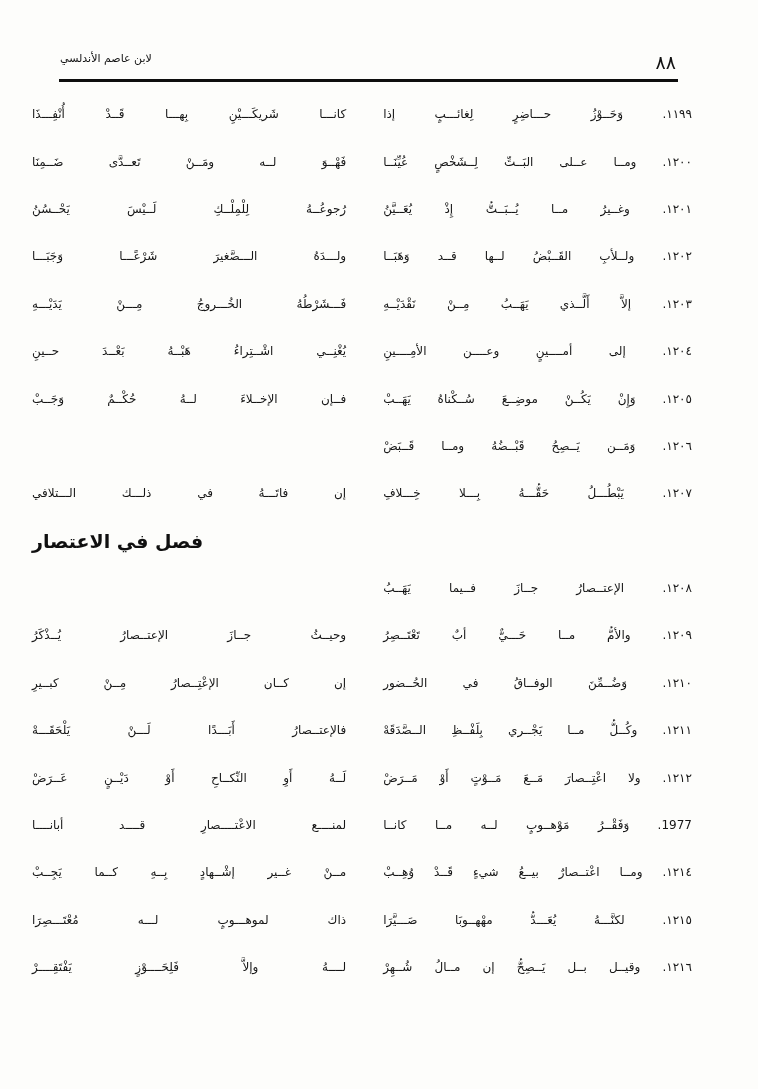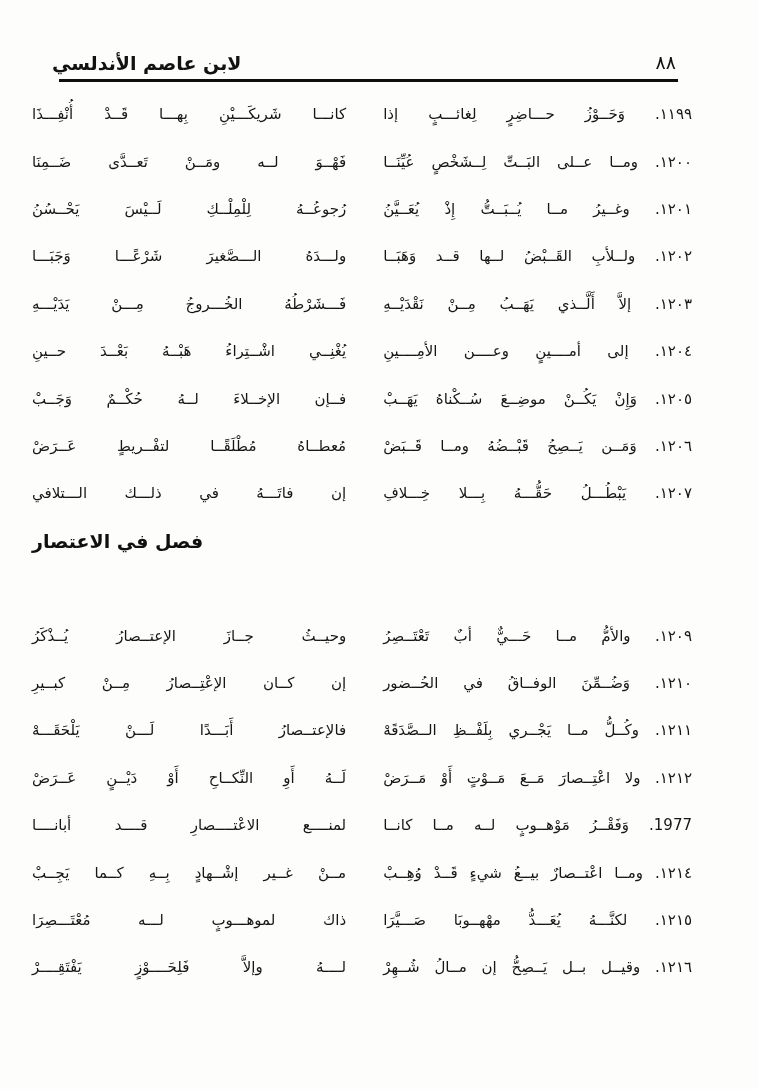--- a/index.html
+++ b/index.html
@@ -13,26 +13,25 @@
     position: relative;
     font-family: "DejaVu Sans", sans-serif;
     color: #161616;
     overflow: hidden;
   }
   
   .page-header { position: absolute; top: 0; left: 0; right: 0; height: 90px; }
   .book-title {
     position: absolute;
     top: 52px;
-    left: 52px;
-    font-size: 19px;
+    left: 60px;
+    font-size: 11px;
     direction: rtl;
     white-space: nowrap;
     color: #121212;
-    font-weight: bold;
   }
   .page-number {
     position: absolute;
     top: 51px;
     right: 82px;
     font-size: 19px;
     letter-spacing: 2px;
     color: #121212;
   }
   .header-rule {
@@ -51,21 +50,21 @@
     right: 66px;
     direction: rtl;
   }
   .verse-row {
     height: 47.4px;
     display: flex;
     justify-content: space-between;
     align-items: center;
   }
   .hemistich {
-    font-size: 15px;
+    font-size: 12px;
     line-height: 1.25;
     direction: rtl;
     text-align: justify;
     text-align-last: justify;
     color: #161616;
   }
   .hemistich.first  { width: 46.8%; margin-left: 16px; }
   .hemistich.second { width: 47.6%; }
   .verse-num { white-space: nowrap; }
   .section-heading {
@@ -118,31 +117,31 @@
     <div class="hemistich second"><span class="verse-text2">يُغْنِــي اشْــتِراءُ هَبْــهُ بَعْــدَ حــينِ</span></div>
   </div>
 
   <div class="verse-row">
     <div class="hemistich first"><span class="verse-num">١٢٠٥.</span> <span class="verse-text">وَإِنْ يَكُــنْ موضِــعَ سُــكْناهُ يَهَــبْ</span></div>
     <div class="hemistich second"><span class="verse-text2">فــإن الإخــلاءَ لــهُ حُكْــمٌ وَجَــبْ</span></div>
   </div>
 
   <div class="verse-row">
     <div class="hemistich first"><span class="verse-num">١٢٠٦.</span> <span class="verse-text">وَمَــن يَــصِحُ قَبْــضُهُ ومــا قَــبَضْ</span></div>
-    <div class="hemistich second"><span class="verse-text2">مُعطــاهُ مُطْلَقًــا لتفْــريطٍ عَــرَضْ</span></div>
   </div>
 
   <div class="verse-row">
     <div class="hemistich first"><span class="verse-num">١٢٠٧.</span> <span class="verse-text">يَبْطُـــلُ حَقُّـــهُ بِـــلا خِـــلافِ</span></div>
     <div class="hemistich second"><span class="verse-text2">إن فاتَـــهُ في ذلـــك الـــتلافي</span></div>
   </div>
 
   <div class="section-heading">فصل في الاعتصار</div>
 
   <div class="verse-row">
+    <div class="hemistich first"><span class="verse-num">١٢٠٨.</span> <span class="verse-text">الإعتــصارُ جــازَ فــيما يَهَــبُ</span></div>
   </div>
 
   <div class="verse-row">
     <div class="hemistich first"><span class="verse-num">١٢٠٩.</span> <span class="verse-text">والأمُّ مــا حَـــيٌّ أبٌ تَعْتَــصِرُ</span></div>
     <div class="hemistich second"><span class="verse-text2">وحيــثُ جــازَ الإعتــصارُ يُــذْكَرُ</span></div>
   </div>
 
   <div class="verse-row">
     <div class="hemistich first"><span class="verse-num">١٢١٠.</span> <span class="verse-text">وَضُــمِّنَ الوفــاقُ في الحُــضور</span></div>
     <div class="hemistich second"><span class="verse-text2">إن كــان الإعْتِــصارُ مِــنْ كبــيرِ</span></div>

